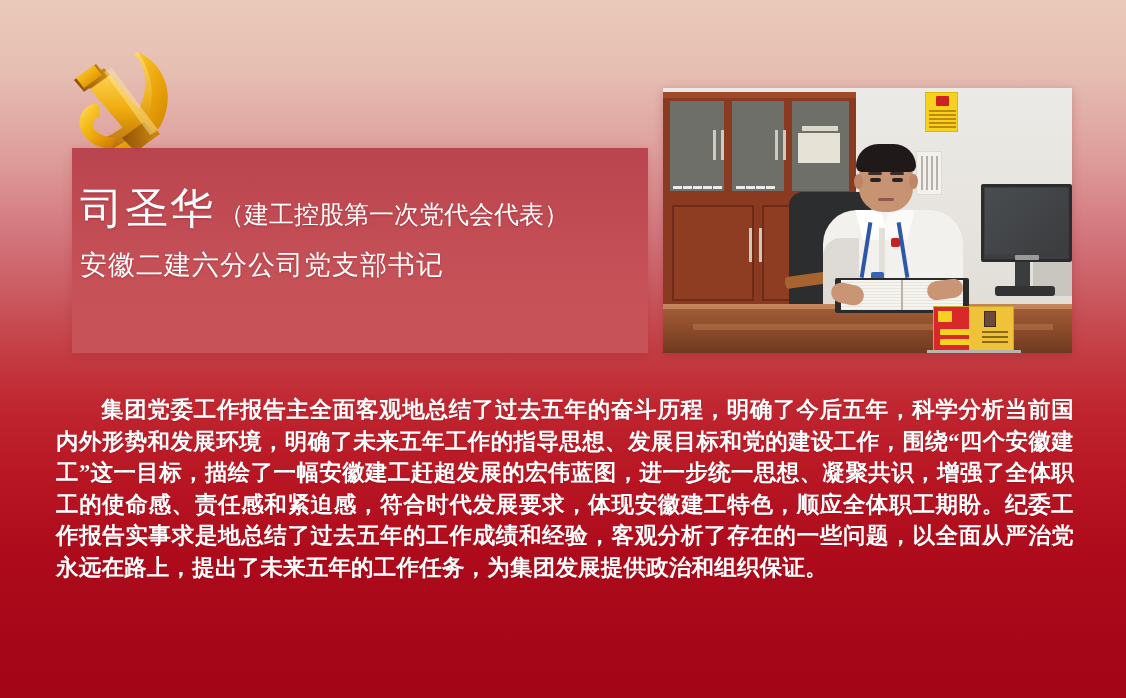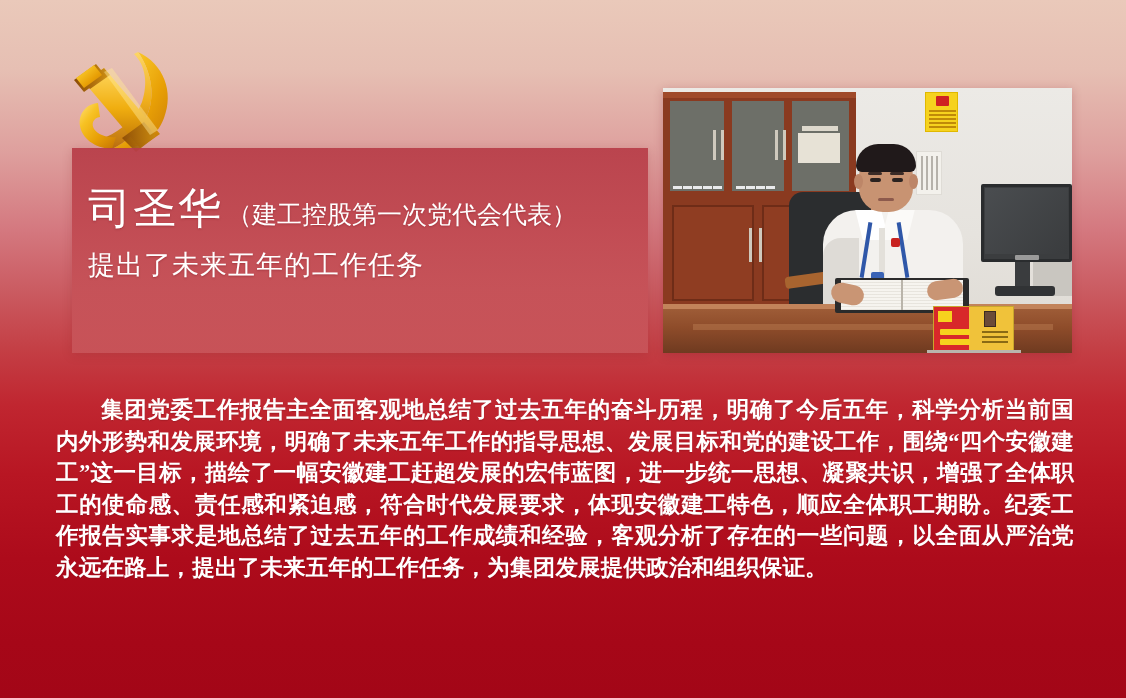--- a/index.html
+++ b/index.html
@@ -40,21 +40,21 @@
     background: linear-gradient(to bottom,
         rgba(183, 60, 71, 0.92) 0%,
         rgba(190, 68, 76, 0.88) 35%,
         rgba(197, 80, 86, 0.80) 70%,
         rgba(201, 90, 95, 0.72) 100%);
     box-shadow: 0 2px 10px rgba(120, 20, 30, 0.18);
   }
 
   #title-block {
     position: absolute;
-    left: 88px;
+    left: 80px;
     top: 186px;
     width: 560px;
   }
   .name-line {
     white-space: nowrap;
     color: #ffffff;
     line-height: 1.05;
     text-shadow: 0 1px 2px rgba(110, 15, 25, 0.35);
   }
   .name-main {
@@ -239,21 +239,21 @@
       <path d="M44 30 L52 26 L98 88 L90 93 Z" fill="#ffe89a" opacity="0.45"></path>
     </svg>
   </div>
 
   <div id="title-panel"></div>
 
   <div id="title-block">
     <div class="name-line">
       <span class="name-main">司圣华</span><span class="name-paren">（建工控股第一次党代会代表）</span>
     </div>
-    <div class="subtitle-line">提出了未来五年的工作任务</div>
+    <div class="subtitle-line">安徽二建六分公司党支部书记</div>
   </div>
 
   <div id="photo-frame">
     <div class="ph wall"></div>
     <div class="ph wire"></div>
 
     <div class="ph poster-y">
       <div class="em"></div>
       <div class="ln" style="top:17px;"></div>
       <div class="ln" style="top:21px;"></div>

